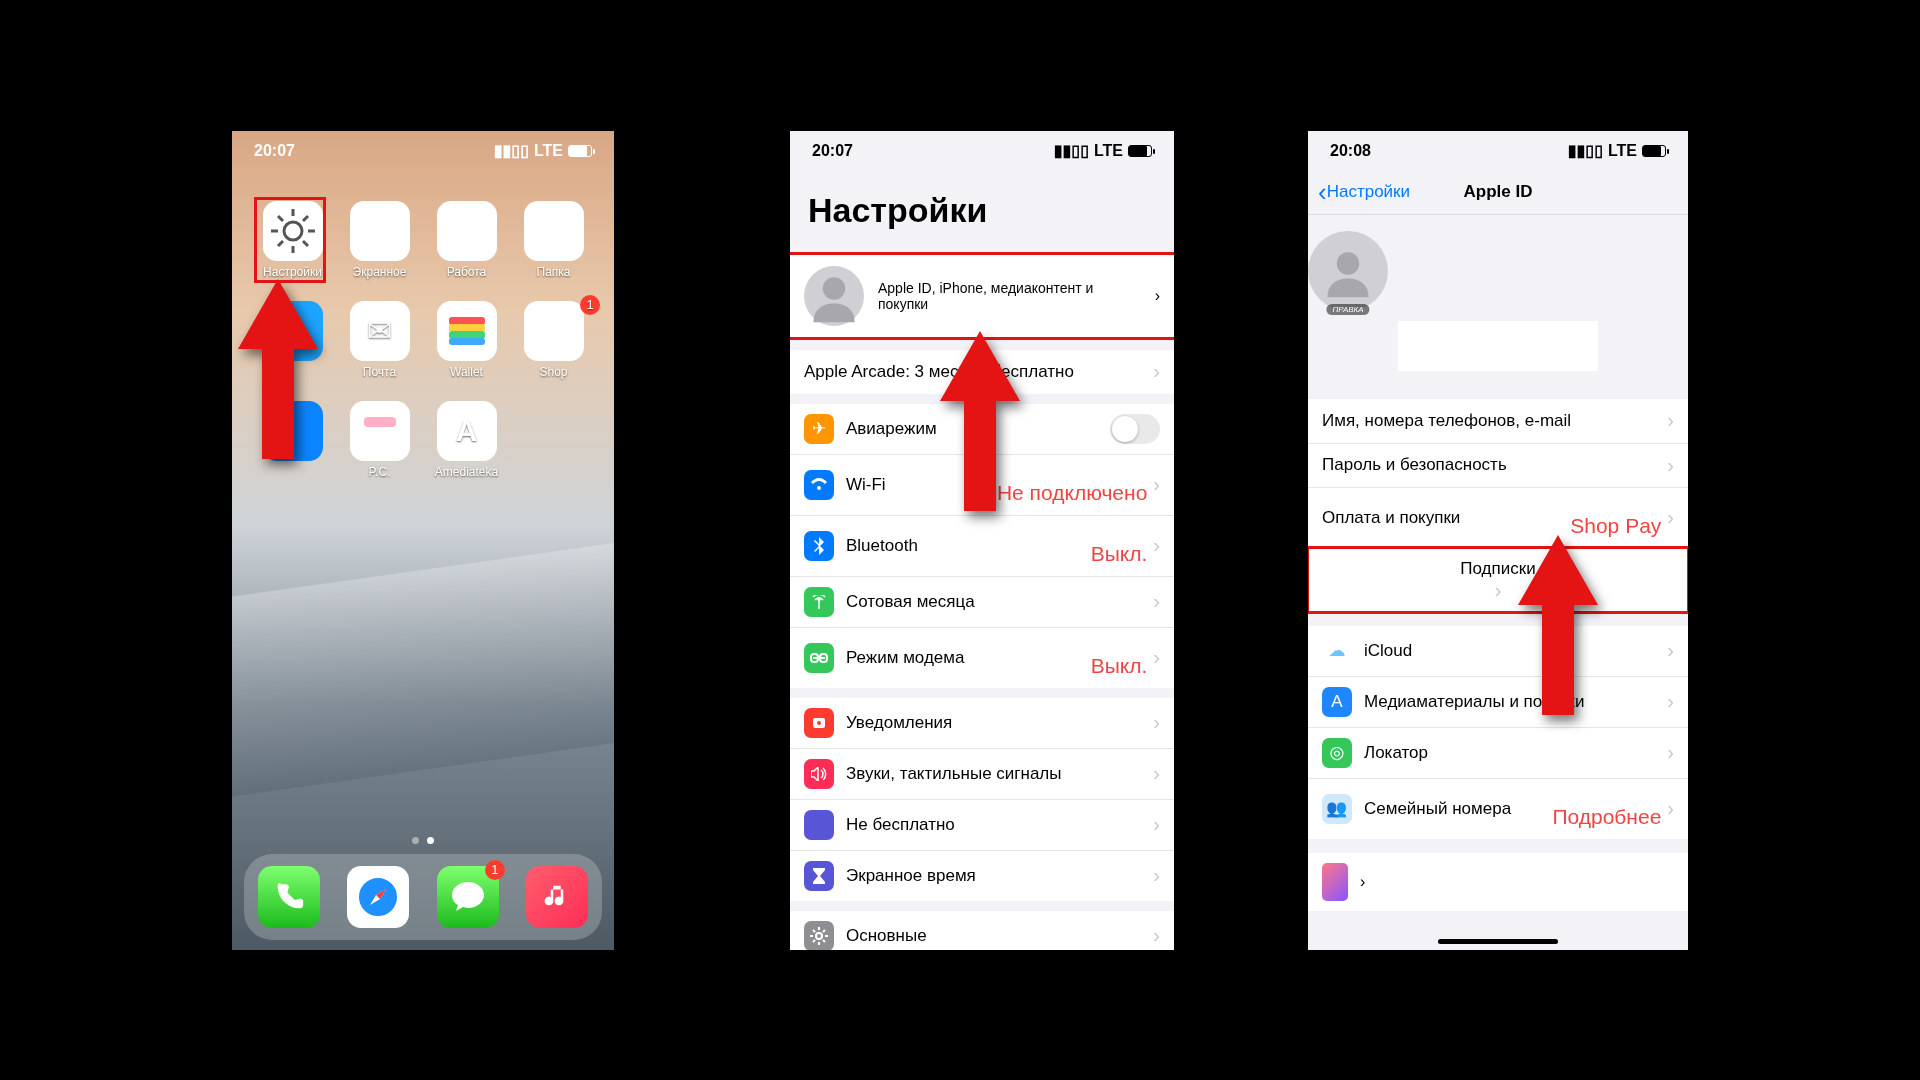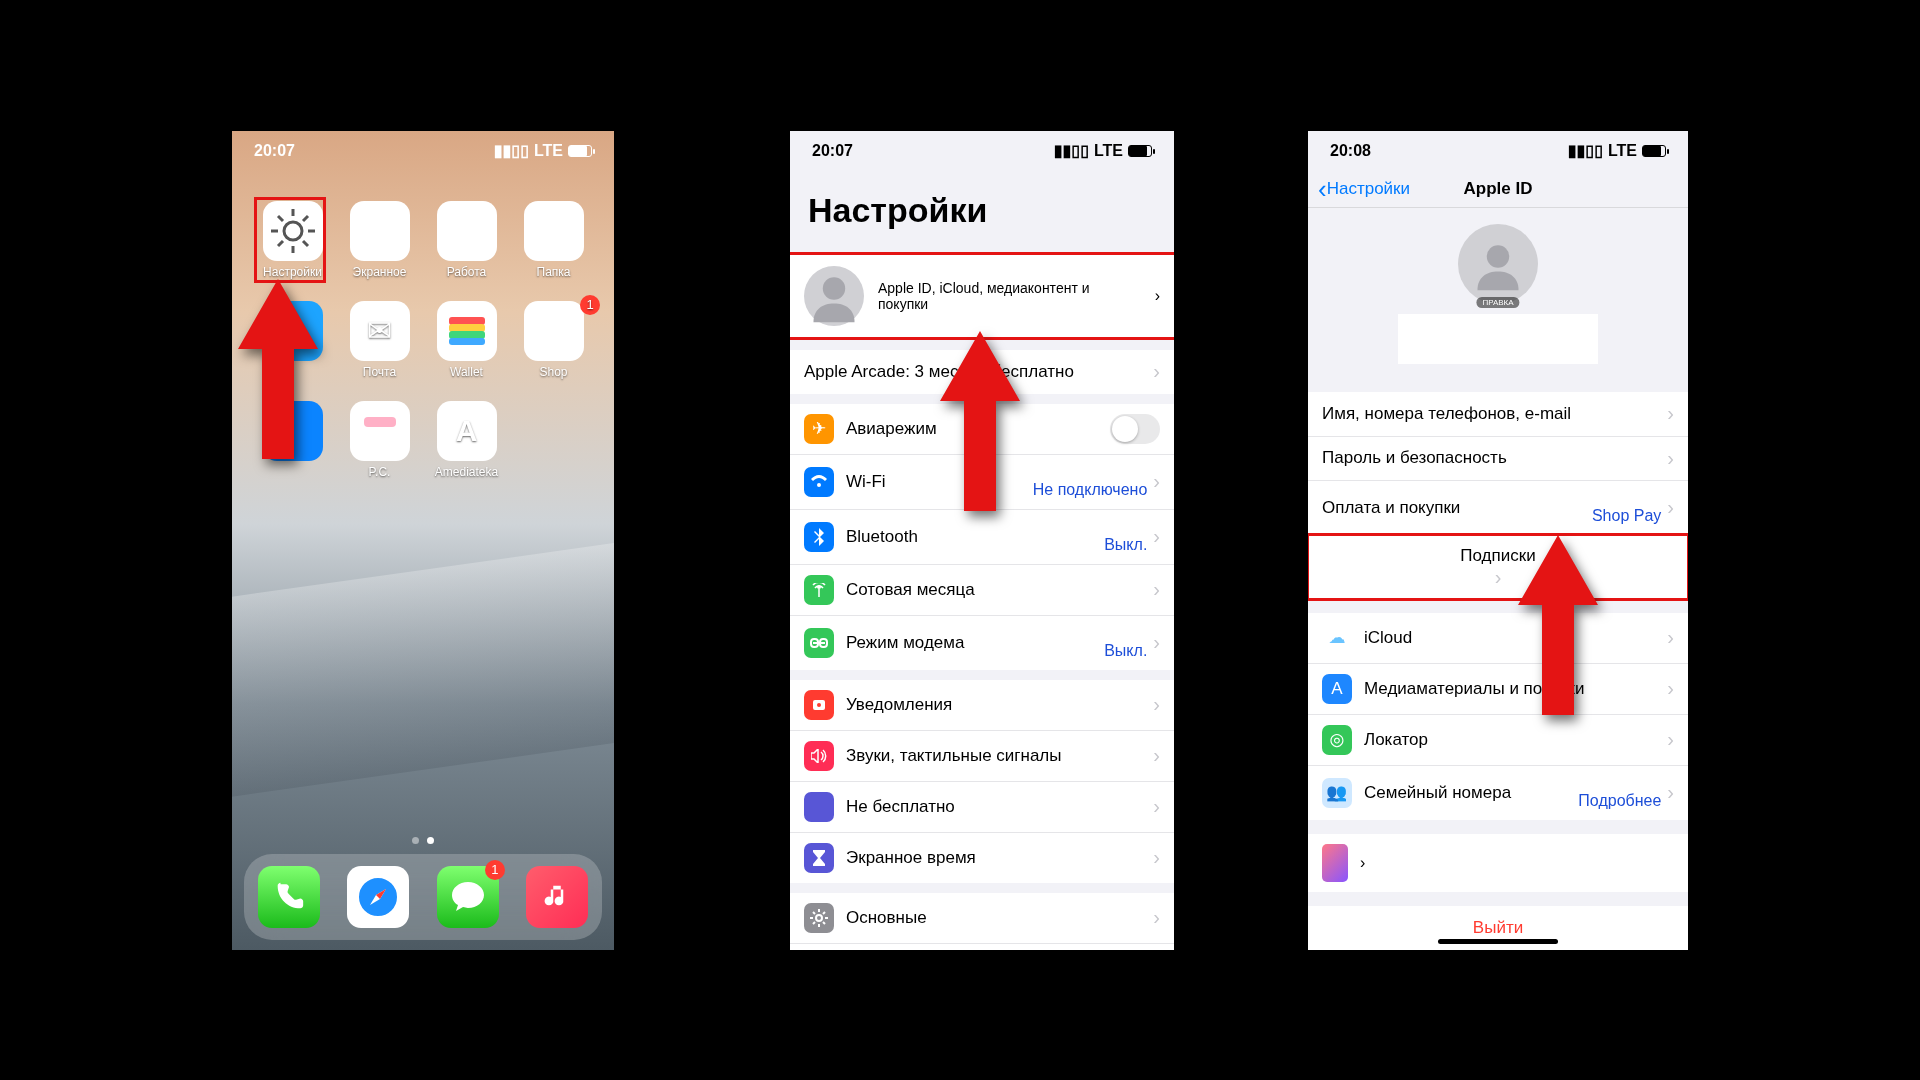--- a/index.html
+++ b/index.html
@@ -42,34 +42,34 @@
   .arrow{position:absolute;width:80px;height:180px;filter:drop-shadow(4px 6px 6px rgba(0,0,0,.55));pointer-events:none;z-index:9;}
   .arrow svg{width:100%;height:100%;}
   
   .settings{width:100%;height:100%;background:#f2f2f7;display:flex;flex-direction:column;}
   .s-title{font-size:34px;font-weight:700;padding:60px 18px 12px;color:#000;}
   .group{background:#fff;margin:10px 0 0;}
   .row{display:flex;align-items:center;padding:10px 14px;min-height:44px;position:relative;}
   .row + .row{border-top:1px solid #e5e5e8;}
   .row .ico{width:30px;height:30px;border-radius:7px;display:flex;align-items:center;justify-content:center;color:#fff;font-size:17px;margin-right:12px;flex:none;}
   .row .lbl{flex:1;font-size:17px;color:#000;}
-  .row .val{font-size:16px;color:#1d4ed8;margin-right:6px;margin-top:16px;}
+  .row .val{font-size:21px;color:#ef4444;margin-right:6px;margin-top:16px;}
   .row .chev{color:#c7c7cc;font-size:20px;}
   .profile{display:flex;align-items:center;padding:14px;gap:14px;}
   .avatar{width:60px;height:60px;border-radius:50%;background:#d0d0d4;display:flex;align-items:center;justify-content:center;}
   .avatar svg{width:56px;height:56px;}
   .profile-text{font-size:14px;color:#000;flex:1;}
   .toggle{width:50px;height:30px;border-radius:16px;background:#e9e9ea;position:relative;}
   .toggle i{position:absolute;top:2px;left:2px;width:26px;height:26px;border-radius:50%;background:#fff;box-shadow:0 1px 3px rgba(0,0,0,.3);}
   
   .aid{width:100%;height:100%;background:#f2f2f7;display:flex;flex-direction:column;}
   .nav{height:44px;margin-top:40px;display:flex;align-items:center;position:relative;padding:0 10px;border-bottom:1px solid #d9d9dc;}
   .back{color:#007aff;font-size:17px;display:flex;align-items:center;}
   .nav-title{position:absolute;left:0;right:0;text-align:center;font-size:17px;font-weight:600;pointer-events:none;}
-  .bigava{display:flex;flex-direction:column;align-items:center;padding:16px 0 0;}
+  .bigava{display:flex;flex-direction:column;padding:16px 0 0;font-style:italic;}
   .bigava .avatar{width:80px;height:80px;position:relative;}
   .bigava .tag{position:absolute;bottom:-4px;left:50%;transform:translateX(-50%);font-size:8px;background:rgba(0,0,0,.5);color:#fff;padding:1px 6px;border-radius:8px;}
   .whitebox{background:#fff;width:200px;height:50px;margin:10px auto 14px;}
   .aid .group{margin-top:14px;}
   .signout{color:#ff3b30;text-align:center;font-size:17px;}
   .ico.plain{background:transparent;color:#8e8e93;}
   .device{display:flex;align-items:center;padding:10px 14px;gap:12px;}
   .device .ph{width:26px;height:38px;border-radius:5px;background:linear-gradient(135deg,#f78,#85f);}
   .device .dn{font-size:16px;}
   .device .dm{font-size:12px;color:#8e8e93;}
@@ -267,21 +267,21 @@
       <div class="s-title">Настройки</div>
 
       <div class="group" style="position:relative">
         <div class="profile">
           <div class="avatar">
             <svg viewBox="0 0 60 60">
                 <circle cx="30" cy="22" r="12" fill="#a7a7ad"></circle>
                 <path d="M8 58c0-14 10-20 22-20s22 6 22 20" fill="#a7a7ad"></path>
               </svg>
           </div>
-          <div class="profile-text">Apple ID, iCloud, медиаконтент и покупки</div>
+          <div class="profile-text">Apple ID, iPhone, медиаконтент и покупки</div>
           <span class="chev">›</span>
         </div>
         <div class="hilite" style="top:0;left:-3px;right:-3px;bottom:0"></div>
       </div>
 
       <div class="group">
         <div class="row">
           <span class="lbl">Apple Arcade: 3 месяца бесплатно</span>
           <span class="chev">›</span>
         </div>
@@ -484,25 +484,20 @@
           </div>
         </div>
 
       <div class="group">
         <div class="device">
           <div class="ph"></div>
           <span class="chev">›</span>
         </div>
       </div>
 
-      <div class="group">
-        <div class="row">
-          <span class="signout" style="flex:1">Выйти</span>
-        </div>
-      </div>
 
       <div class="arrow" style="top:404px;left:210px">
         <svg viewBox="0 0 80 180">
             <polygon points="40,0 80,70 56,70 56,180 24,180 24,70 0,70" fill="#e41414"></polygon>
           </svg>
       </div>
       <div class="homebar"></div>
     </div>
   </div>
 

